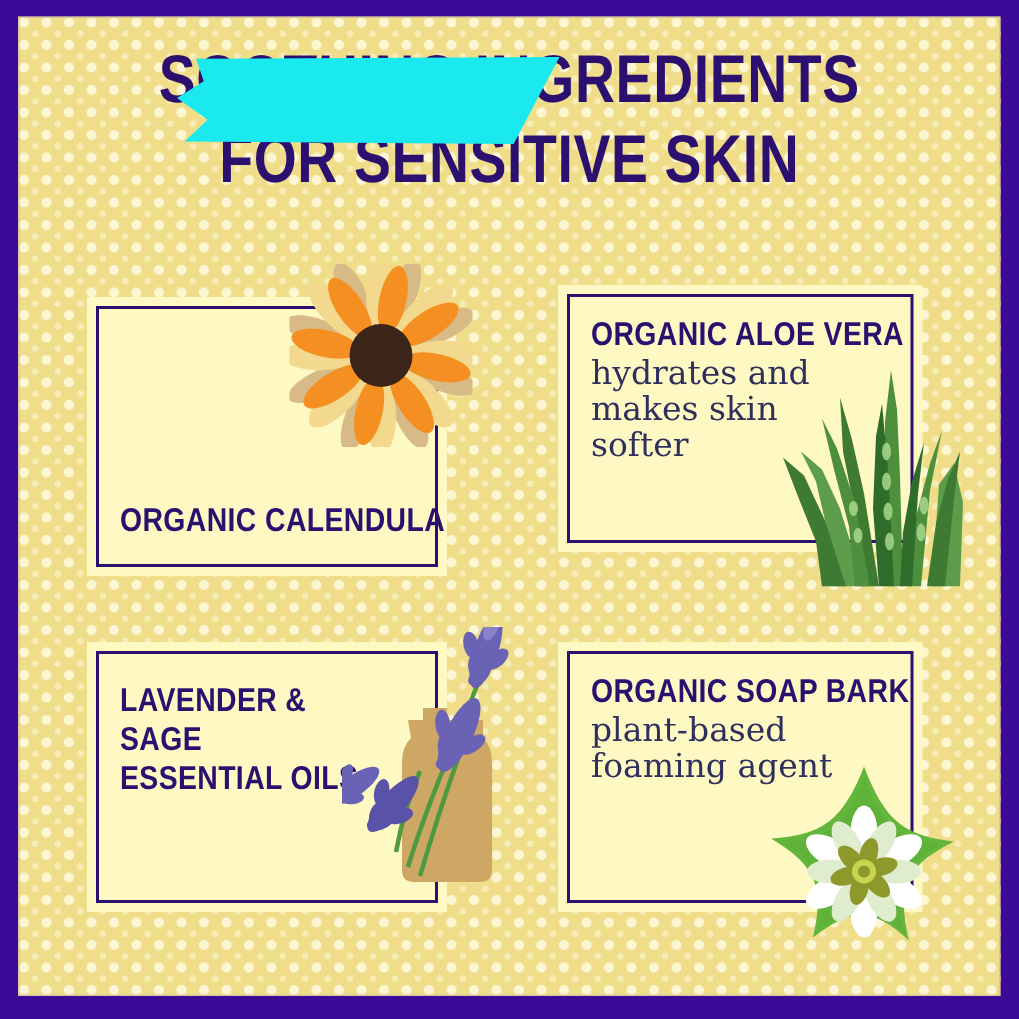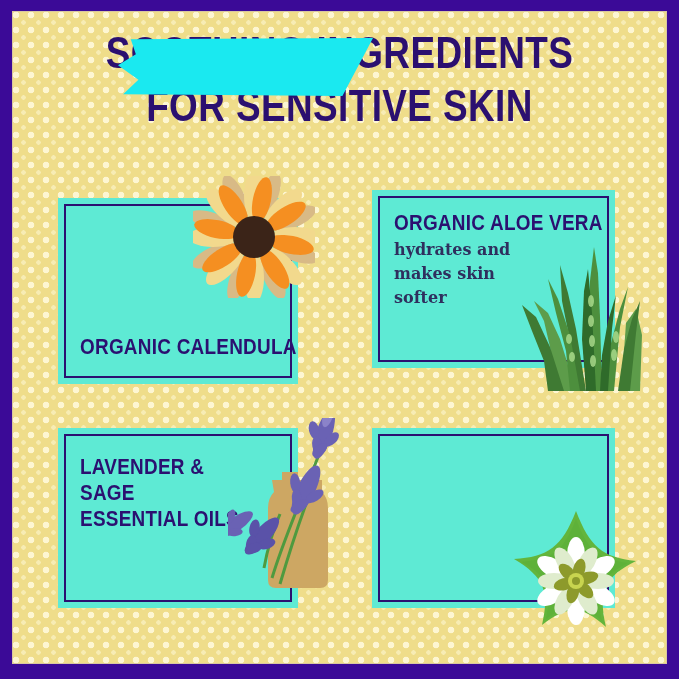--- a/index.html
+++ b/index.html
@@ -66,21 +66,21 @@
     height: 58px;
     background: #1ae9f0;
     clip-path: polygon(5% 2%, 100% 0%, 88% 100%, 2% 97%, 8% 72%, 0% 47%, 7% 28%);
     z-index: 1;
   }
   .title-line span { position: relative; z-index: 2; }
 
   
   .card {
     position: absolute;
-    background: #5eead4;
+    background: #fef9c3;
     box-sizing: border-box;
   }
   .card-rule {
     position: absolute;
     left: 6px;
     top: 6px;
     right: 6px;
     bottom: 6px;
     border: 2px solid #2b1070;
     pointer-events: none;
@@ -98,25 +98,24 @@
     font-size: 22px;
     letter-spacing: 0.3px;
     line-height: 26px;
     transform: scaleX(0.86);
     transform-origin: left center;
     white-space: nowrap;
   }
   .card-body {
     color: #2f2f5e;
     font-family: "DejaVu Serif", "Liberation Serif", serif;
-    font-size: 16px;
+    font-size: 22px;
     line-height: 24px;
     margin-top: 2px;
     white-space: pre-line;
-    font-weight: bold;
   }
 
   
   #card-calendula { left: 58px; top: 198px; width: 240px; height: 186px; }
   #card-calendula .card-text { bottom: 24px; }
   
   #card-aloe { left: 372px; top: 190px; width: 243px; height: 178px; }
   #card-aloe .card-text { top: 20px; }
   
   #card-lavender { left: 58px; top: 428px; width: 240px; height: 180px; }
@@ -302,20 +301,25 @@
           <ellipse cx="0" cy="0" rx="7" ry="20"></ellipse>
           <ellipse cx="-8" cy="-4" rx="4" ry="8" transform="rotate(-30)"></ellipse>
           <ellipse cx="8" cy="2" rx="4" ry="8" transform="rotate(30)"></ellipse>
         </g>
       </g>
     </svg>
   </div>
 
   <div class="card" id="card-soapbark">
     <div class="card-rule"></div>
+    <div class="card-text">
+      <div class="card-title">ORGANIC SOAP BARK</div>
+      <div class="card-body">plant-based
+foaming agent</div>
+    </div>
   </div>
 
   <div class="illus" id="illus-soapbark">
     <svg viewBox="0 0 146 146" width="146" height="146">
       <g transform="translate(73,73)">
 
         <g fill="#63b53c">
           <path d="M0,-70 C 14,-34 26,-24 60,-20 C 28,-4 22,10 30,46 C 6,24 -8,24 -34,44 C -26,10 -32,-4 -62,-22 C -28,-24 -14,-34 0,-70 Z"></path>
         </g>
         <g fill="#57a833">

